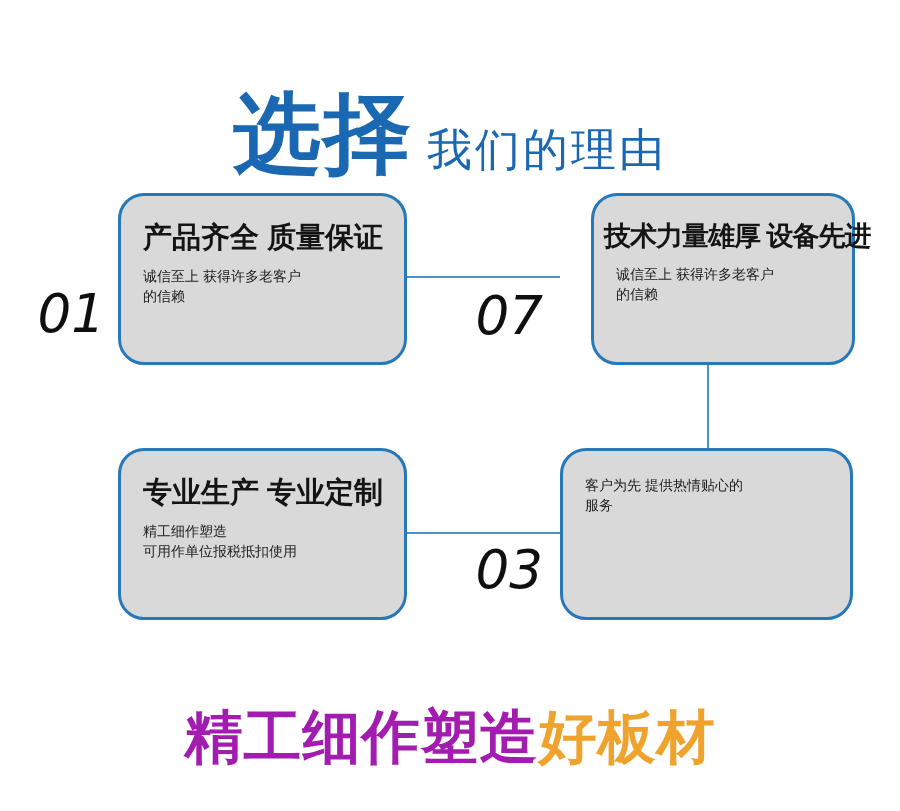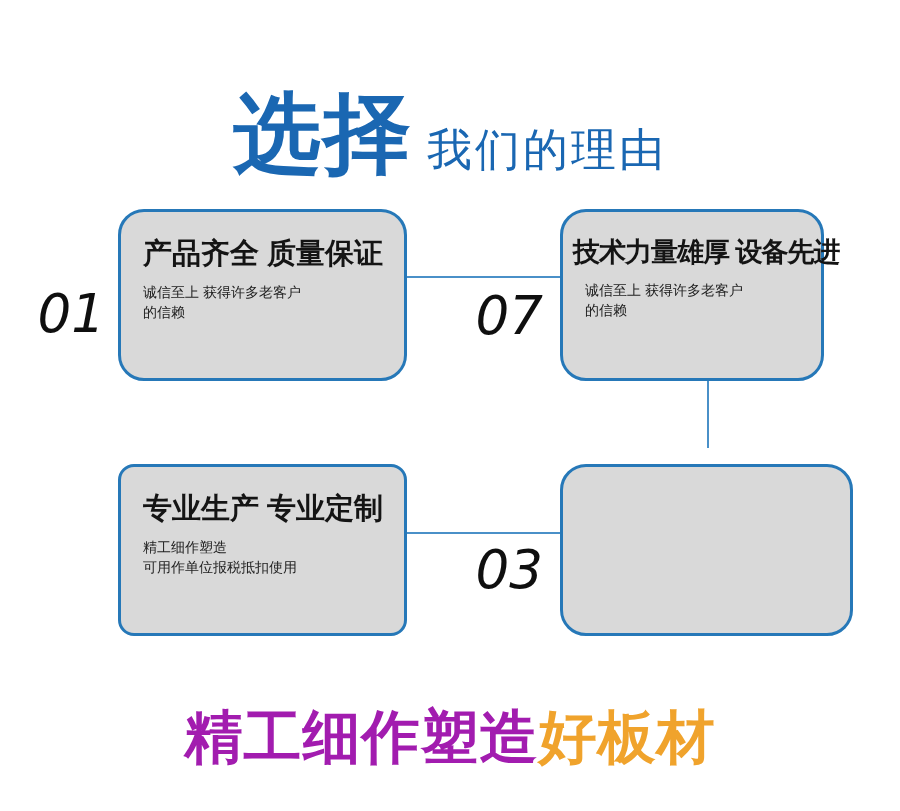--- a/index.html
+++ b/index.html
@@ -46,26 +46,25 @@
   
   .card {
     position: absolute;
     width: 289px;
     height: 172px;
     box-sizing: border-box;
     background: #d9d9d9;
     border: 3px solid #2678b8;
     border-radius: 26px;
     padding: 25px 22px 0 22px;
-    margin-top: 16px;
   }
   .card.pos-1 { left: 118px; top: 193px; }
-  .card.pos-2 { left: 560px; top: 193px; width: 264px; }
+  .card.pos-2 { left: 591px; top: 193px; width: 264px; }
   .card.pos-3 { left: 560px; top: 448px; width: 293px; }
-  .card.pos-4 { left: 118px; top: 448px; border-radius: 16px; }
+  .card.pos-4 { left: 118px; top: 448px; }
 
   .card-title {
     font-size: 29px;
     line-height: 1.15;
     font-weight: 700;
     color: #141414;
     white-space: nowrap;
     margin: 0 0 13px 0;
   }
   .card.pos-2 .card-title {
@@ -143,20 +142,22 @@
 的信赖</div>
   </div>
 
   <div class="card pos-2">
     <div class="card-title">技术力量雄厚 设备先进</div>
     <div class="card-desc">诚信至上 获得许多老客户
 的信赖</div>
   </div>
 
   <div class="card pos-3">
+    <div class="card-desc">客户为先 提供热情贴心的
+服务</div>
   </div>
 
   <div class="card pos-4">
     <div class="card-title">专业生产 专业定制</div>
     <div class="card-desc">精工细作塑造
 可用作单位报税抵扣使用</div>
   </div>
 
   <div class="tagline">
     <span class="dark">精工细作塑造</span><span class="accent">好板材</span>

